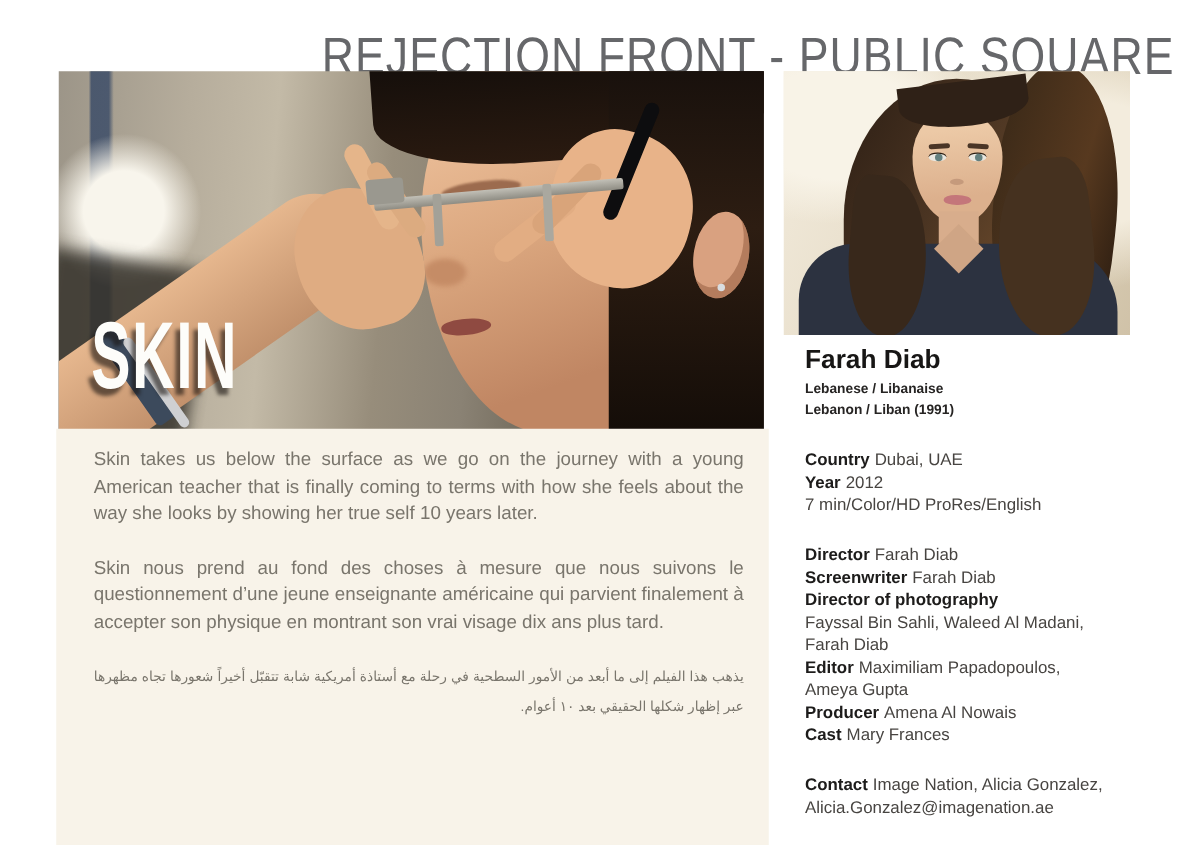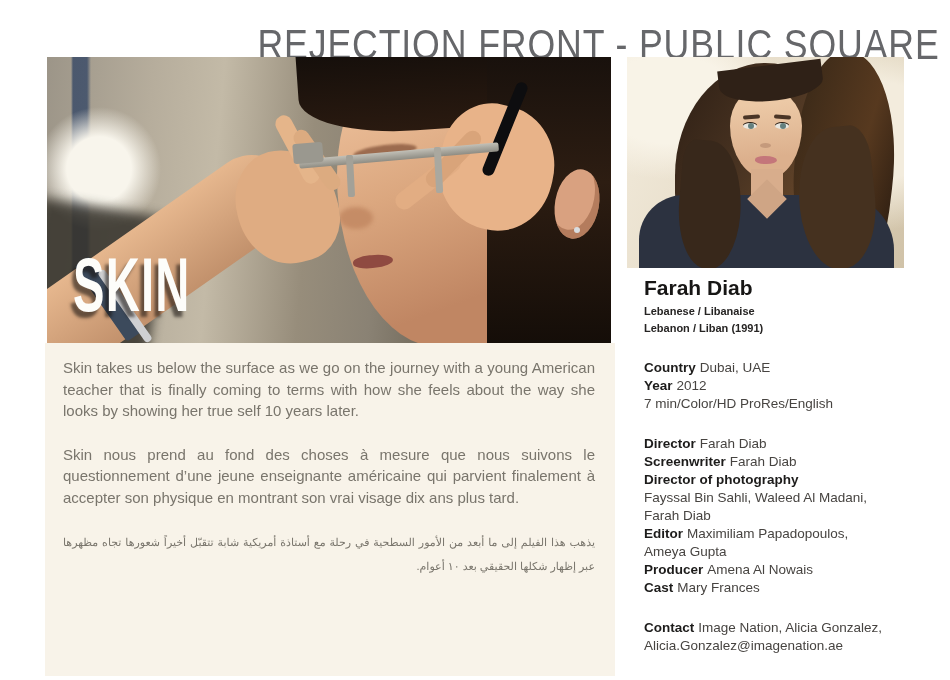--- a/index.html
+++ b/index.html
@@ -81,21 +81,21 @@
   .skin-title {
     left:26px; top:190px; margin:0; font-size:76px; line-height:76px; font-weight:bold;
     color:#fdfdfa; letter-spacing:2px; transform:scaleX(0.62); transform-origin:left top;
     text-shadow:-6px 6px 4px rgba(25,20,16,.6); white-space:nowrap;
   }
   
   .panel {
     position:absolute; left:45px; top:343px; width:570px; height:333px;
     background:#f8f3e9; z-index:2; box-sizing:border-box; padding:14px 20px 0 18px;
   }
-  .panel p { margin:0 0 22px 0; font-size:15px; line-height:21.5px; color:#79756c;
+  .panel p { margin:0 0 22px 12px; font-size:15px; line-height:21.5px; color:#79756c;
     text-align:justify; }
   .panel p.arabic { direction:rtl; line-height:24px; font-size:11px; }
   
   .portrait {
     position:absolute; left:627px; top:57px; width:277px; height:211px;
     overflow:hidden; z-index:2;
     background:
       radial-gradient(ellipse 120px 80px at 15% 20%, #f8f3e7 0 55%, rgba(248,243,231,0) 100%),
       radial-gradient(ellipse 140px 100px at 88% 35%, #f3ecdd 0 50%, rgba(243,236,221,0) 100%),
       linear-gradient(115deg,#f2ebdc 0%,#e7ddc9 45%,#dbcfb6 75%,#d0c2a8 100%);

